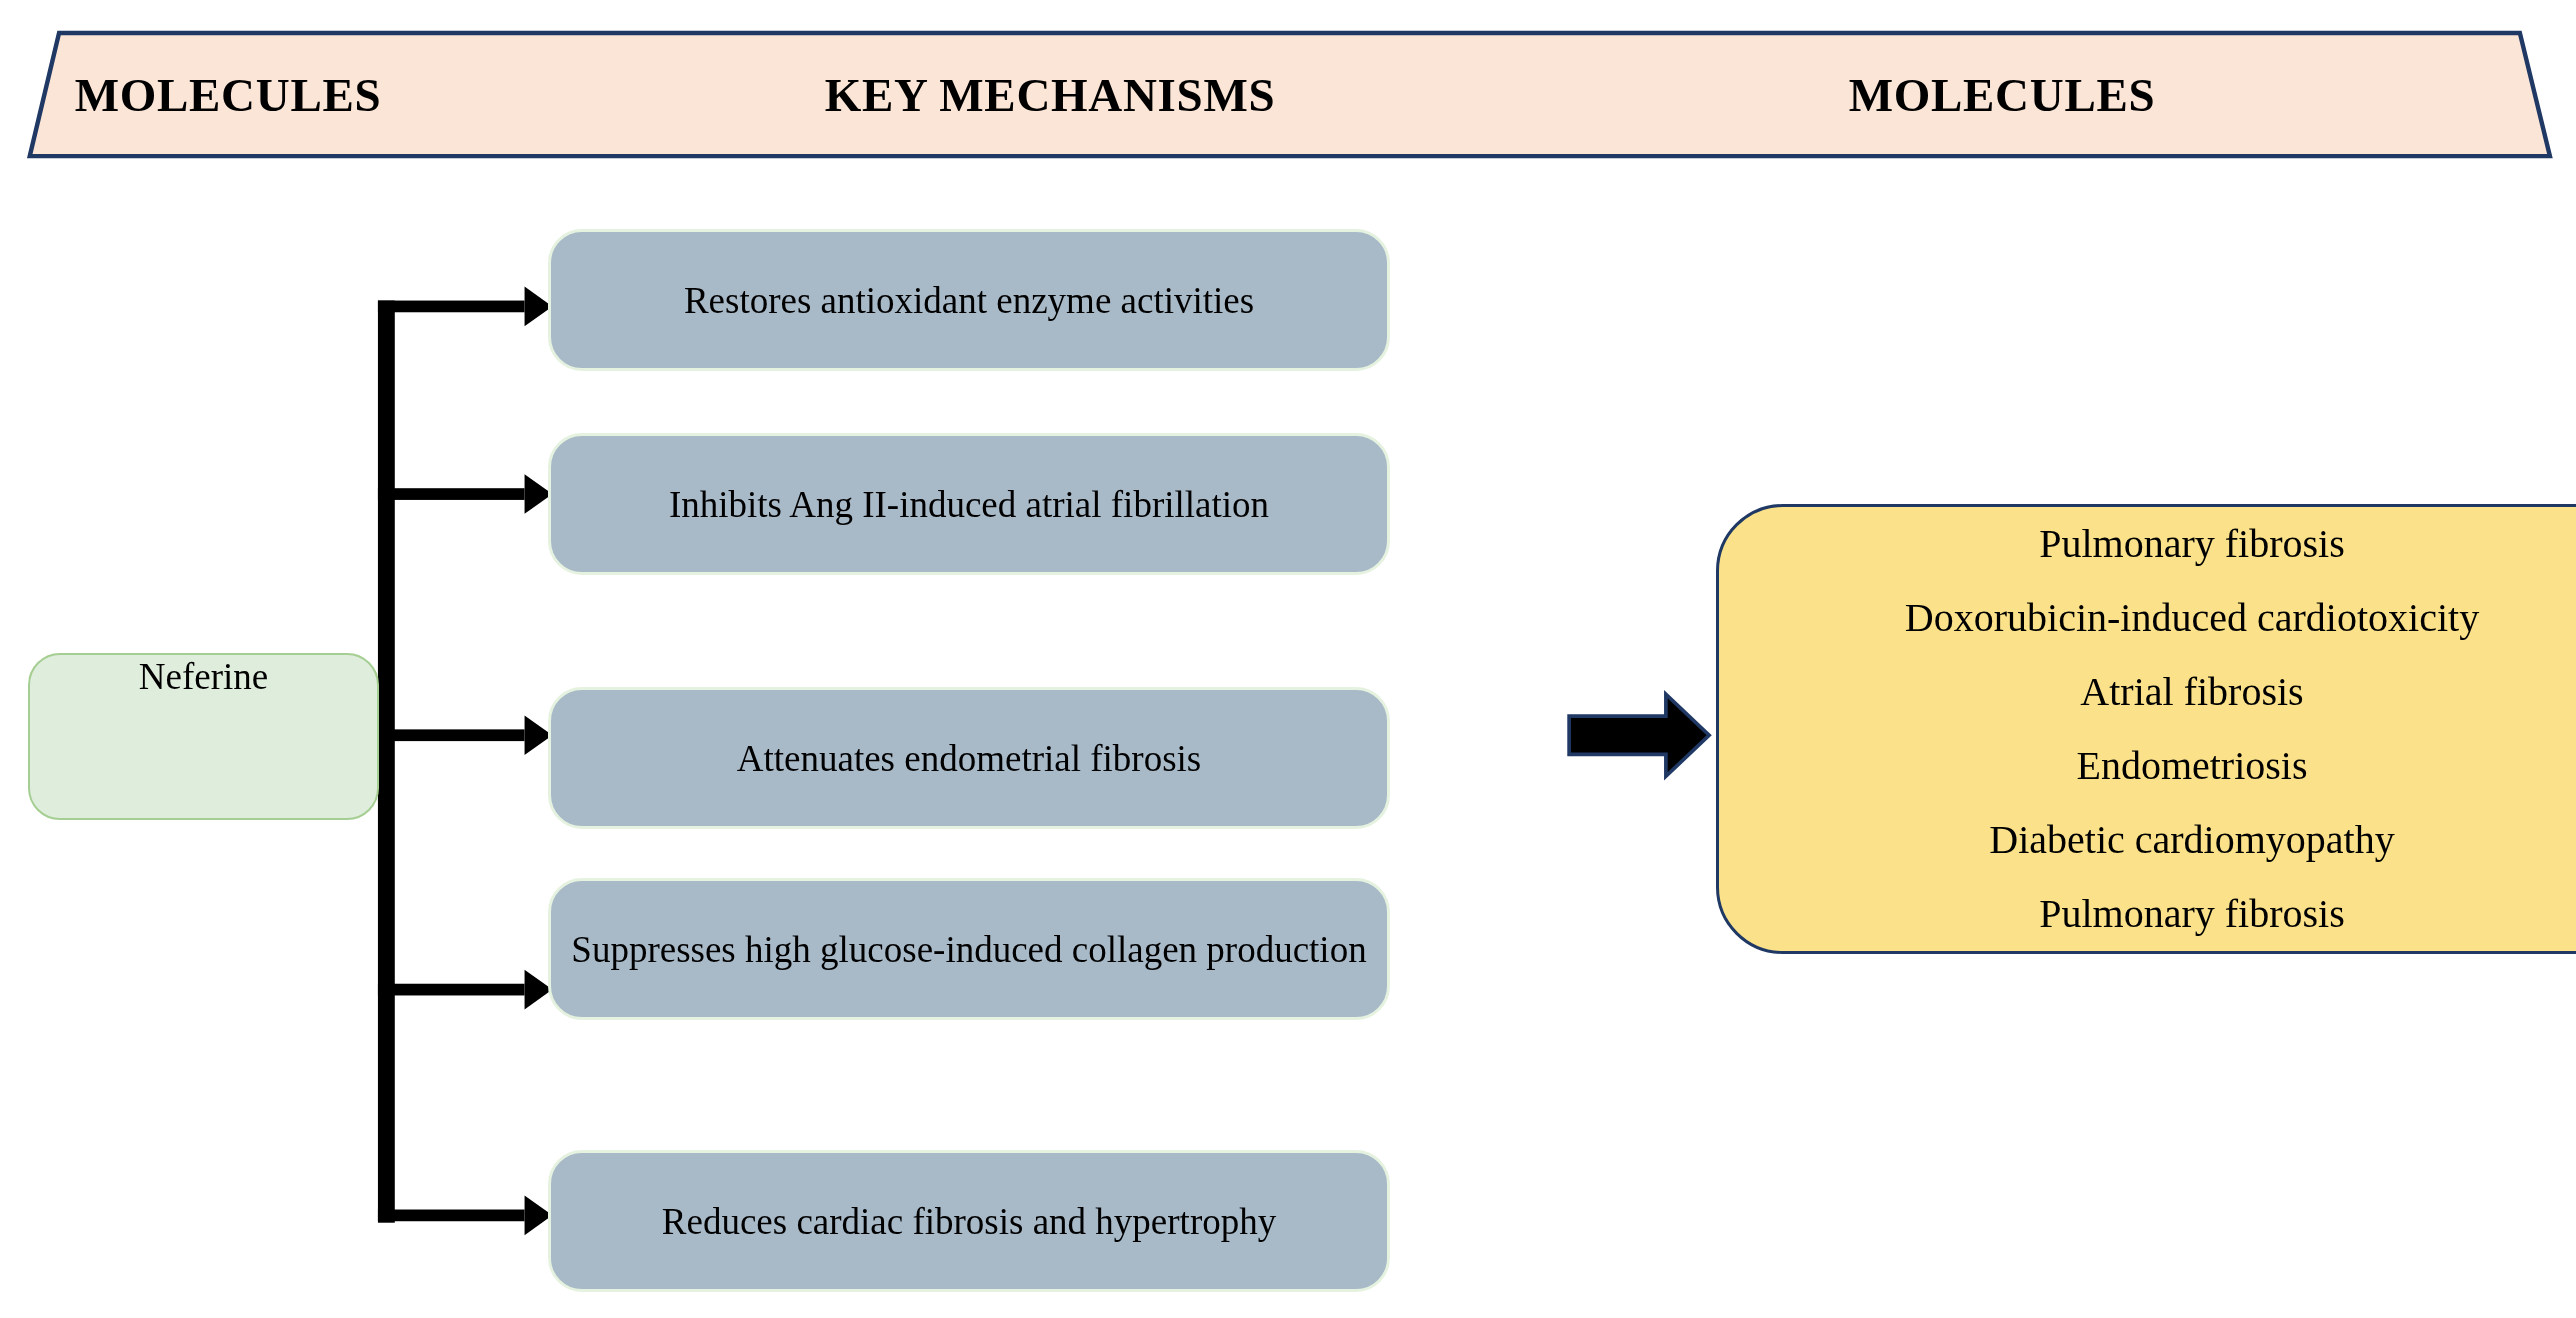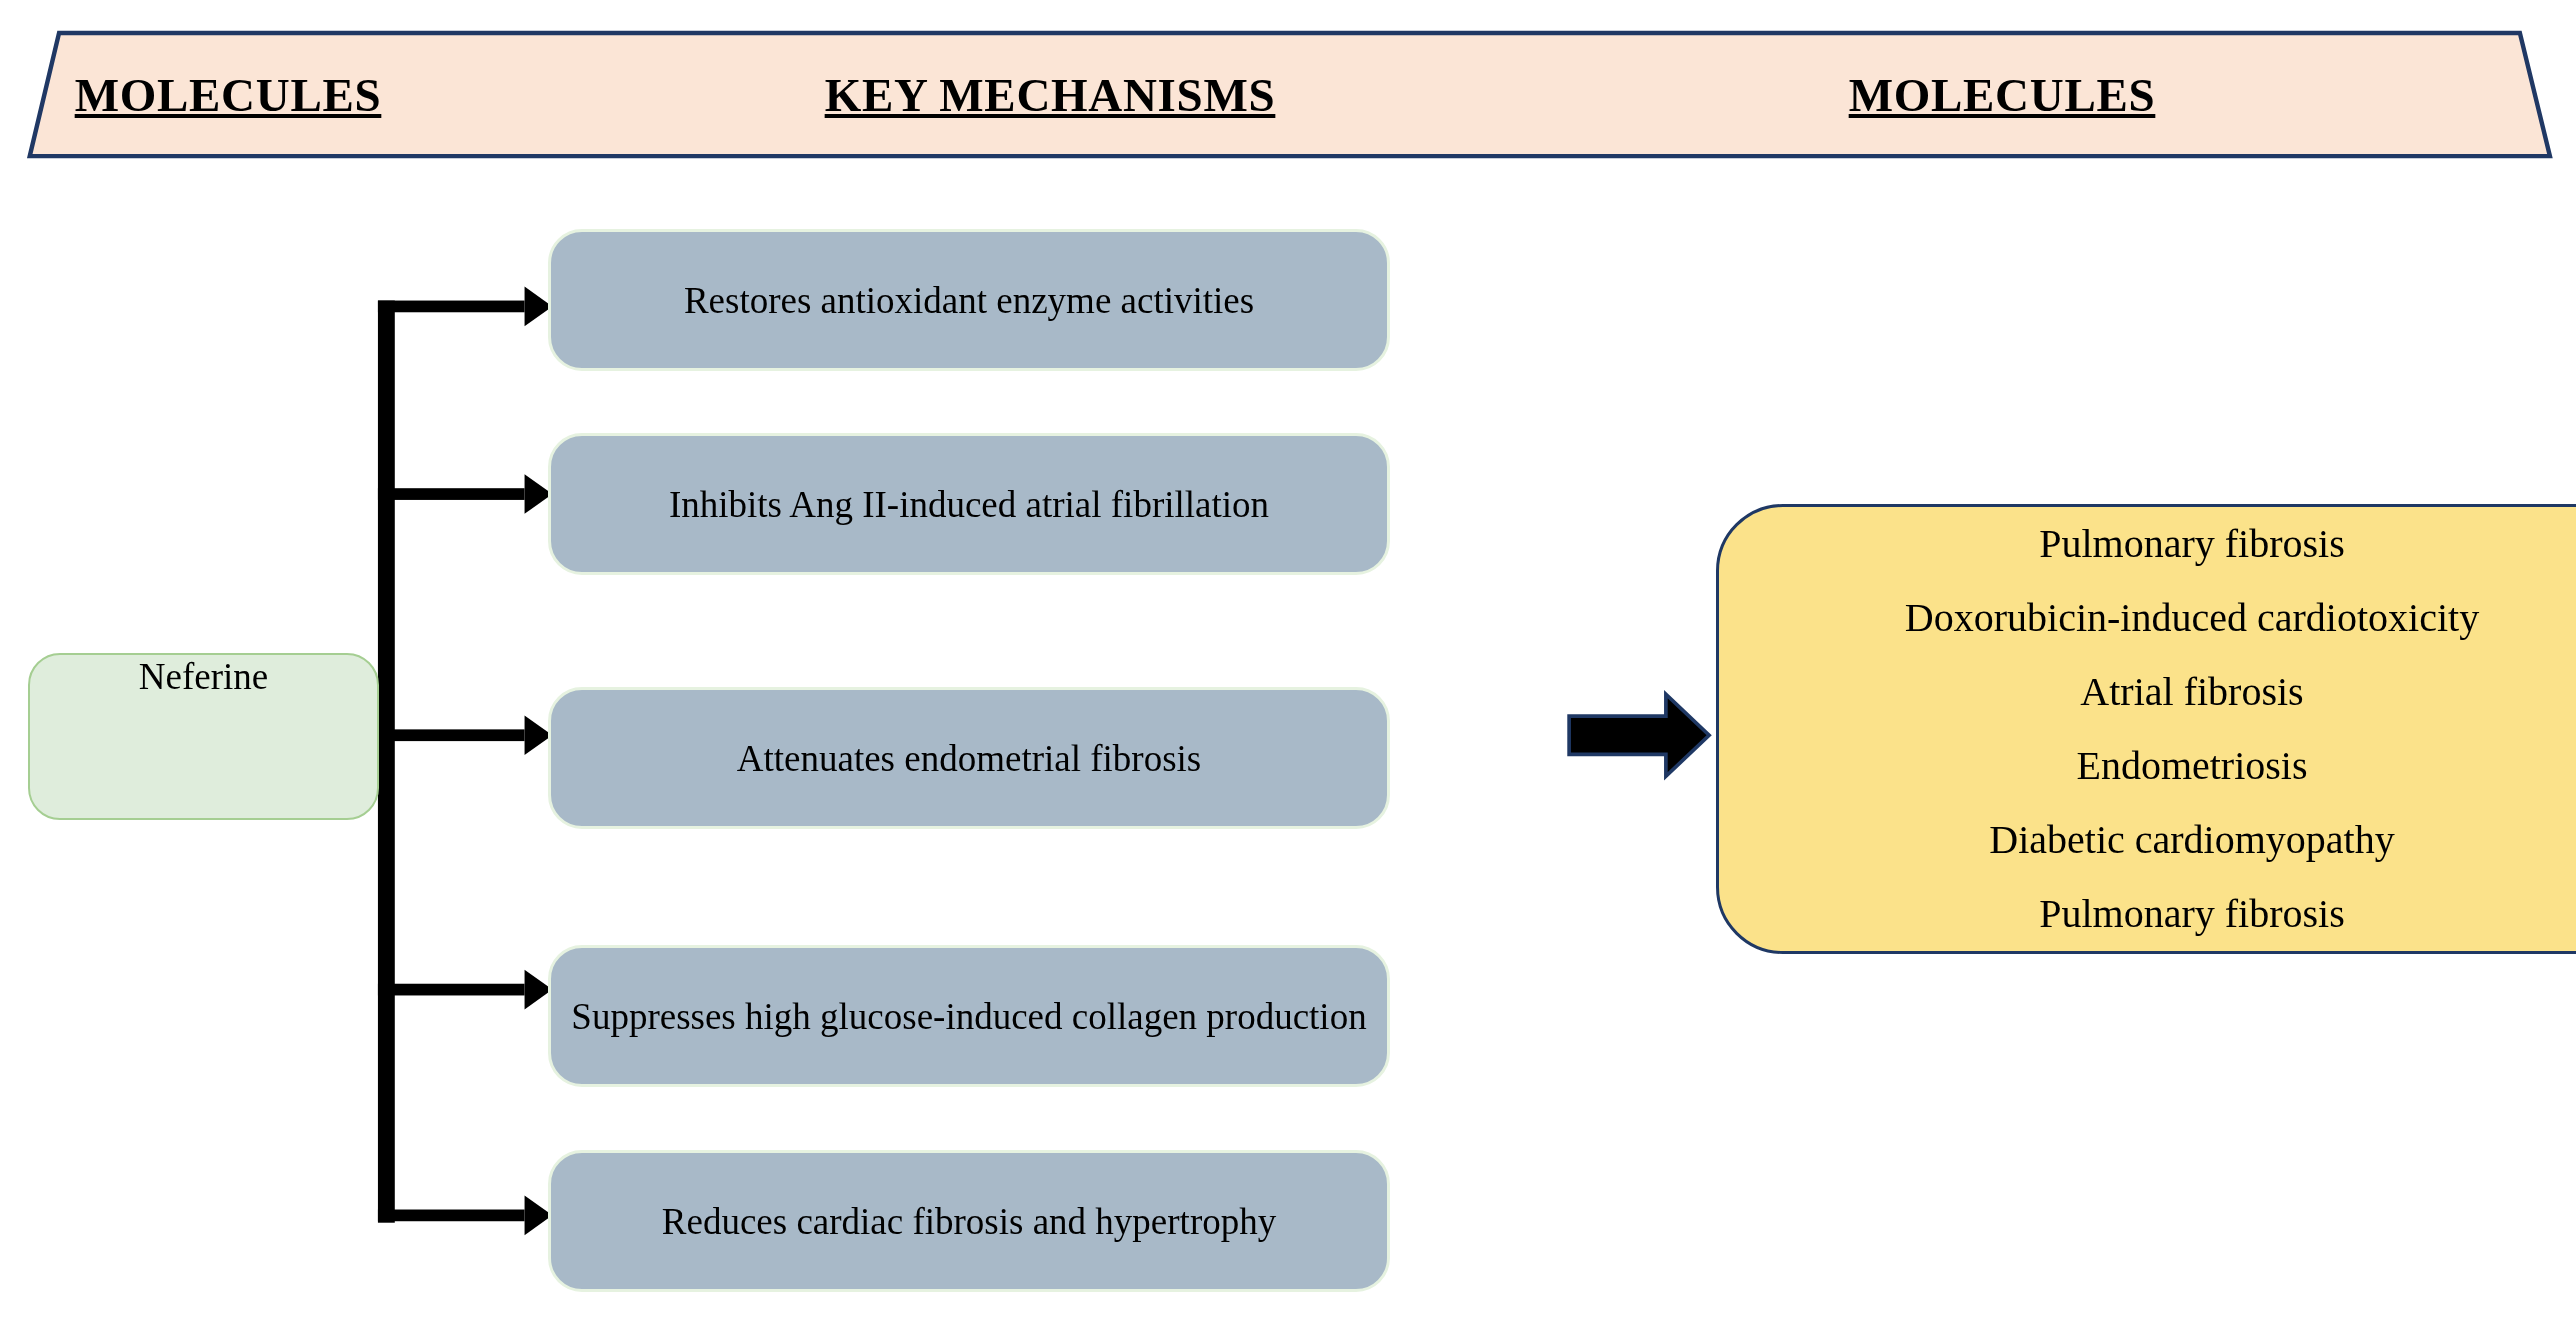--- a/index.html
+++ b/index.html
@@ -10,40 +10,40 @@
     --connector:#000000; --text:#000000;
   }
   html,body{margin:0;padding:0;background:#ffffff;}
   body{width:2576px;height:1318px;overflow:hidden;
        font-family:"Liberation Serif","DejaVu Serif",serif;color:var(--text);}
   .canvas{position:relative;width:2576px;height:1318px;}
   .layer{position:absolute;left:0;top:0;width:2576px;height:1318px;}
 
   .header-label{
     position:absolute;top:95px;transform:translate(-50%,-50%);
-    font-size:47px;font-weight:bold;letter-spacing:0.7px;white-space:nowrap;text-decoration:underline;
+    font-size:47px;font-weight:bold;letter-spacing:0.7px;white-space:nowrap;
   }
 
   .molecule-box{
     position:absolute;left:28px;top:653px;width:351px;height:167px;
     background:var(--molecule-fill);border:2.9px solid var(--molecule-border);
     border-radius:32px;box-sizing:border-box;
     display:flex;align-items:flex-start;justify-content:center;
     font-size:37px;
   }
 
   .mech-box{
     position:absolute;left:548px;width:842px;height:142px;
     background:var(--mechanism-fill);border:3.7px solid var(--mechanism-border);
     border-radius:34px;box-sizing:border-box;
     display:flex;align-items:center;justify-content:center;
     font-size:37px;text-align:center;white-space:nowrap;
   }
   .mech-1{top:229px;} .mech-2{top:433px;} .mech-3{top:667px;margin-top:20px;}
-  .mech-4{top:945px;} .mech-5{top:1150px;}
+  .mech-4{top:878px;} .mech-5{top:1150px;}
 
   .disease-box{
     position:absolute;left:1716px;top:504px;width:952px;height:450px;
     background:var(--disease-fill);border:3.7px solid var(--disease-border);
     border-radius:67px;box-sizing:border-box;
     display:flex;flex-direction:column;align-items:center;justify-content:center;
     font-size:40px;
   }
   .disease-line{line-height:74px;text-align:center;white-space:nowrap;}
 </style>

